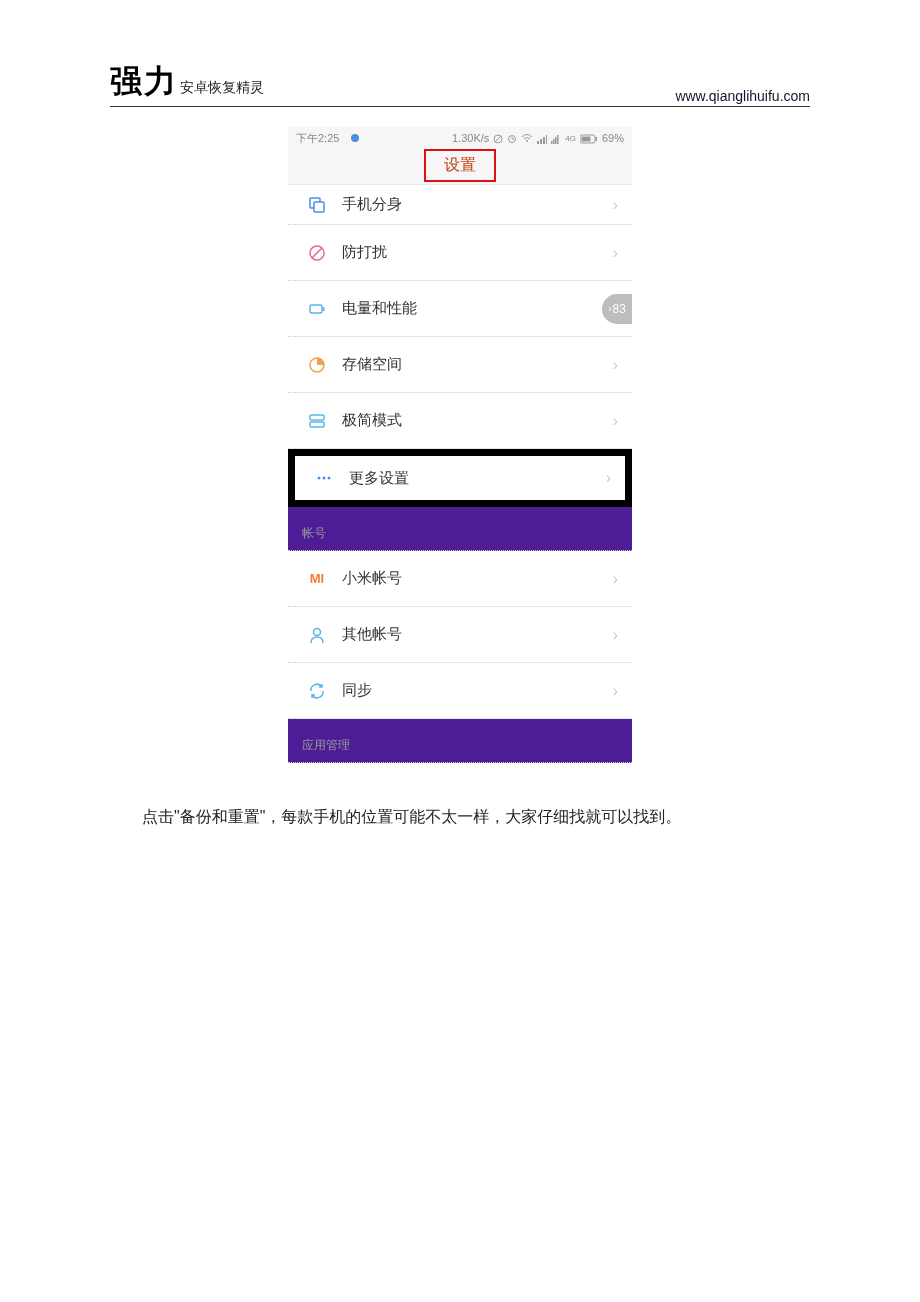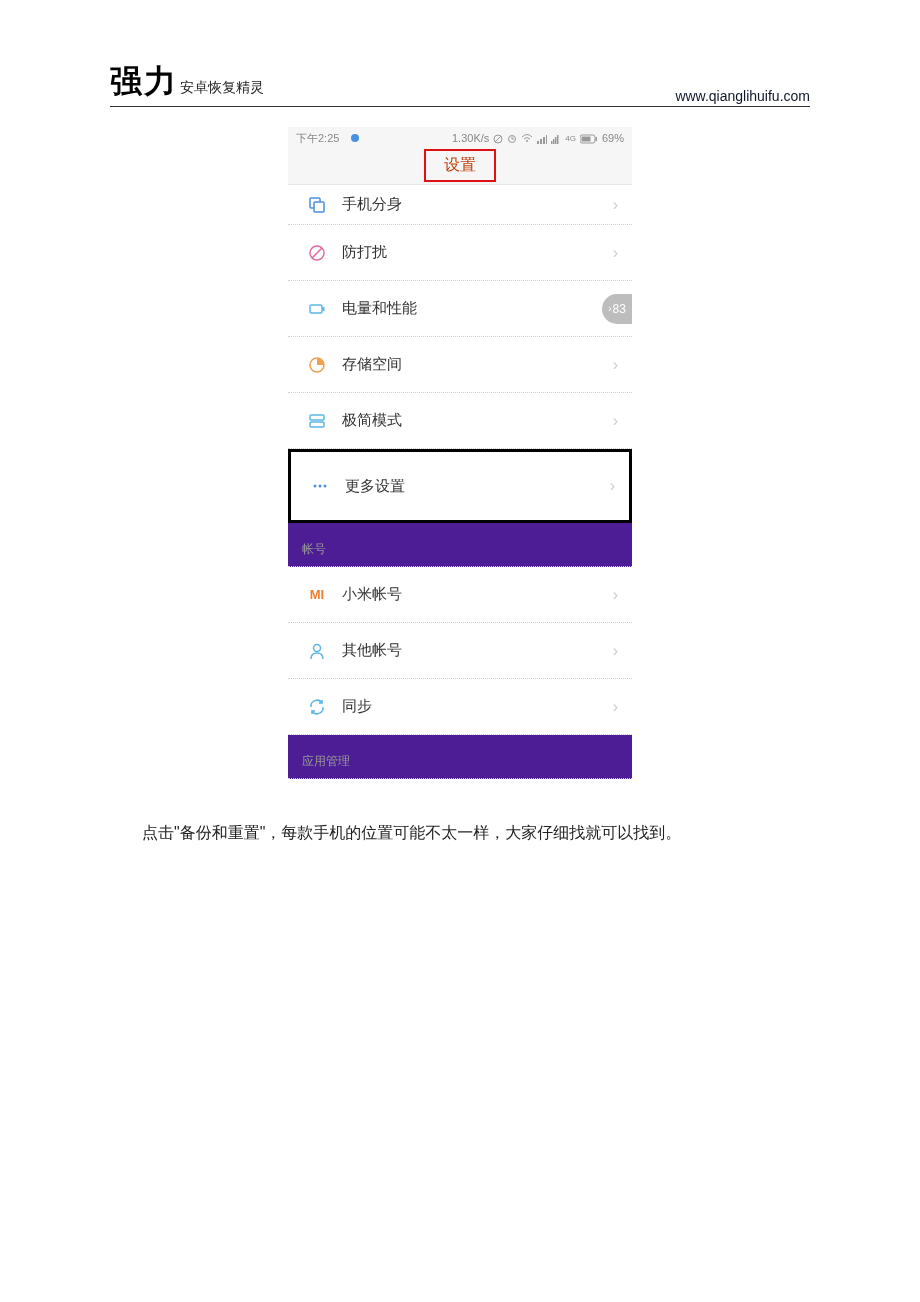--- a/index.html
+++ b/index.html
@@ -57,22 +57,22 @@
   .row {
     display: flex;
     align-items: center;
     height: 56px;
     padding: 0 14px;
     border-bottom: 1px dotted #d0d0d0;
     position: relative;
     background: #fff;
   }
   .row.highlight {
-    border: 3px solid #000000;
-    height: 74px;
+    border: 7px solid #000000;
+    height: 58px;
   }
   .icon-cell {
     width: 30px;
     display: flex;
     align-items: flex-end;
     justify-content: center;
   }
   .label-cell {
     flex: 1;
     font-size: 15px;

